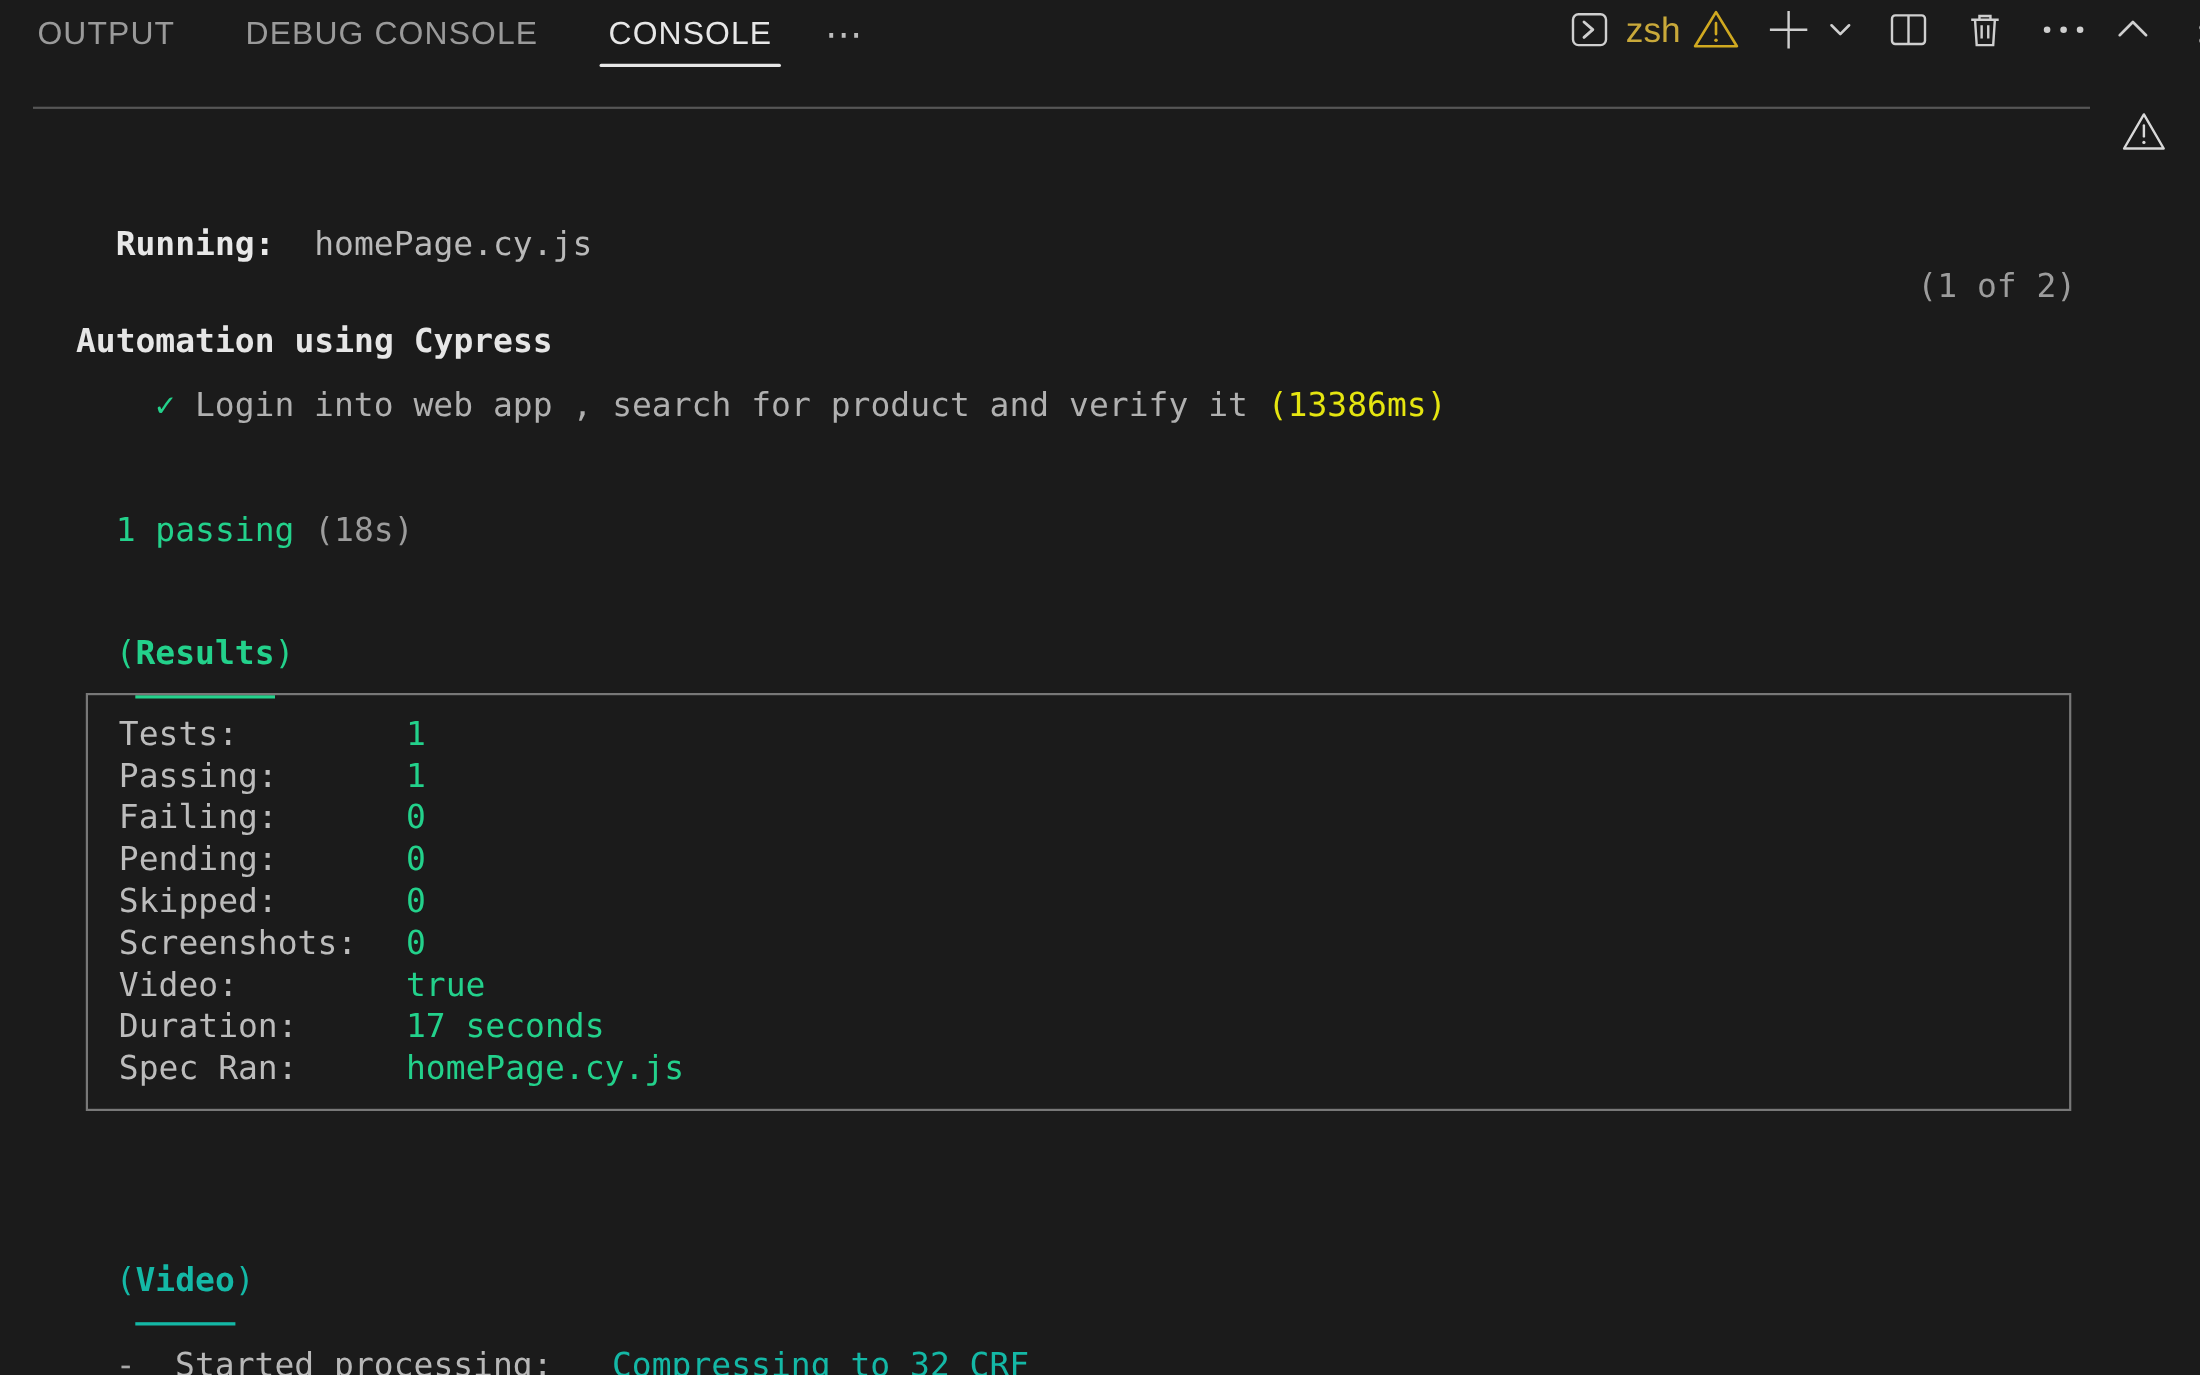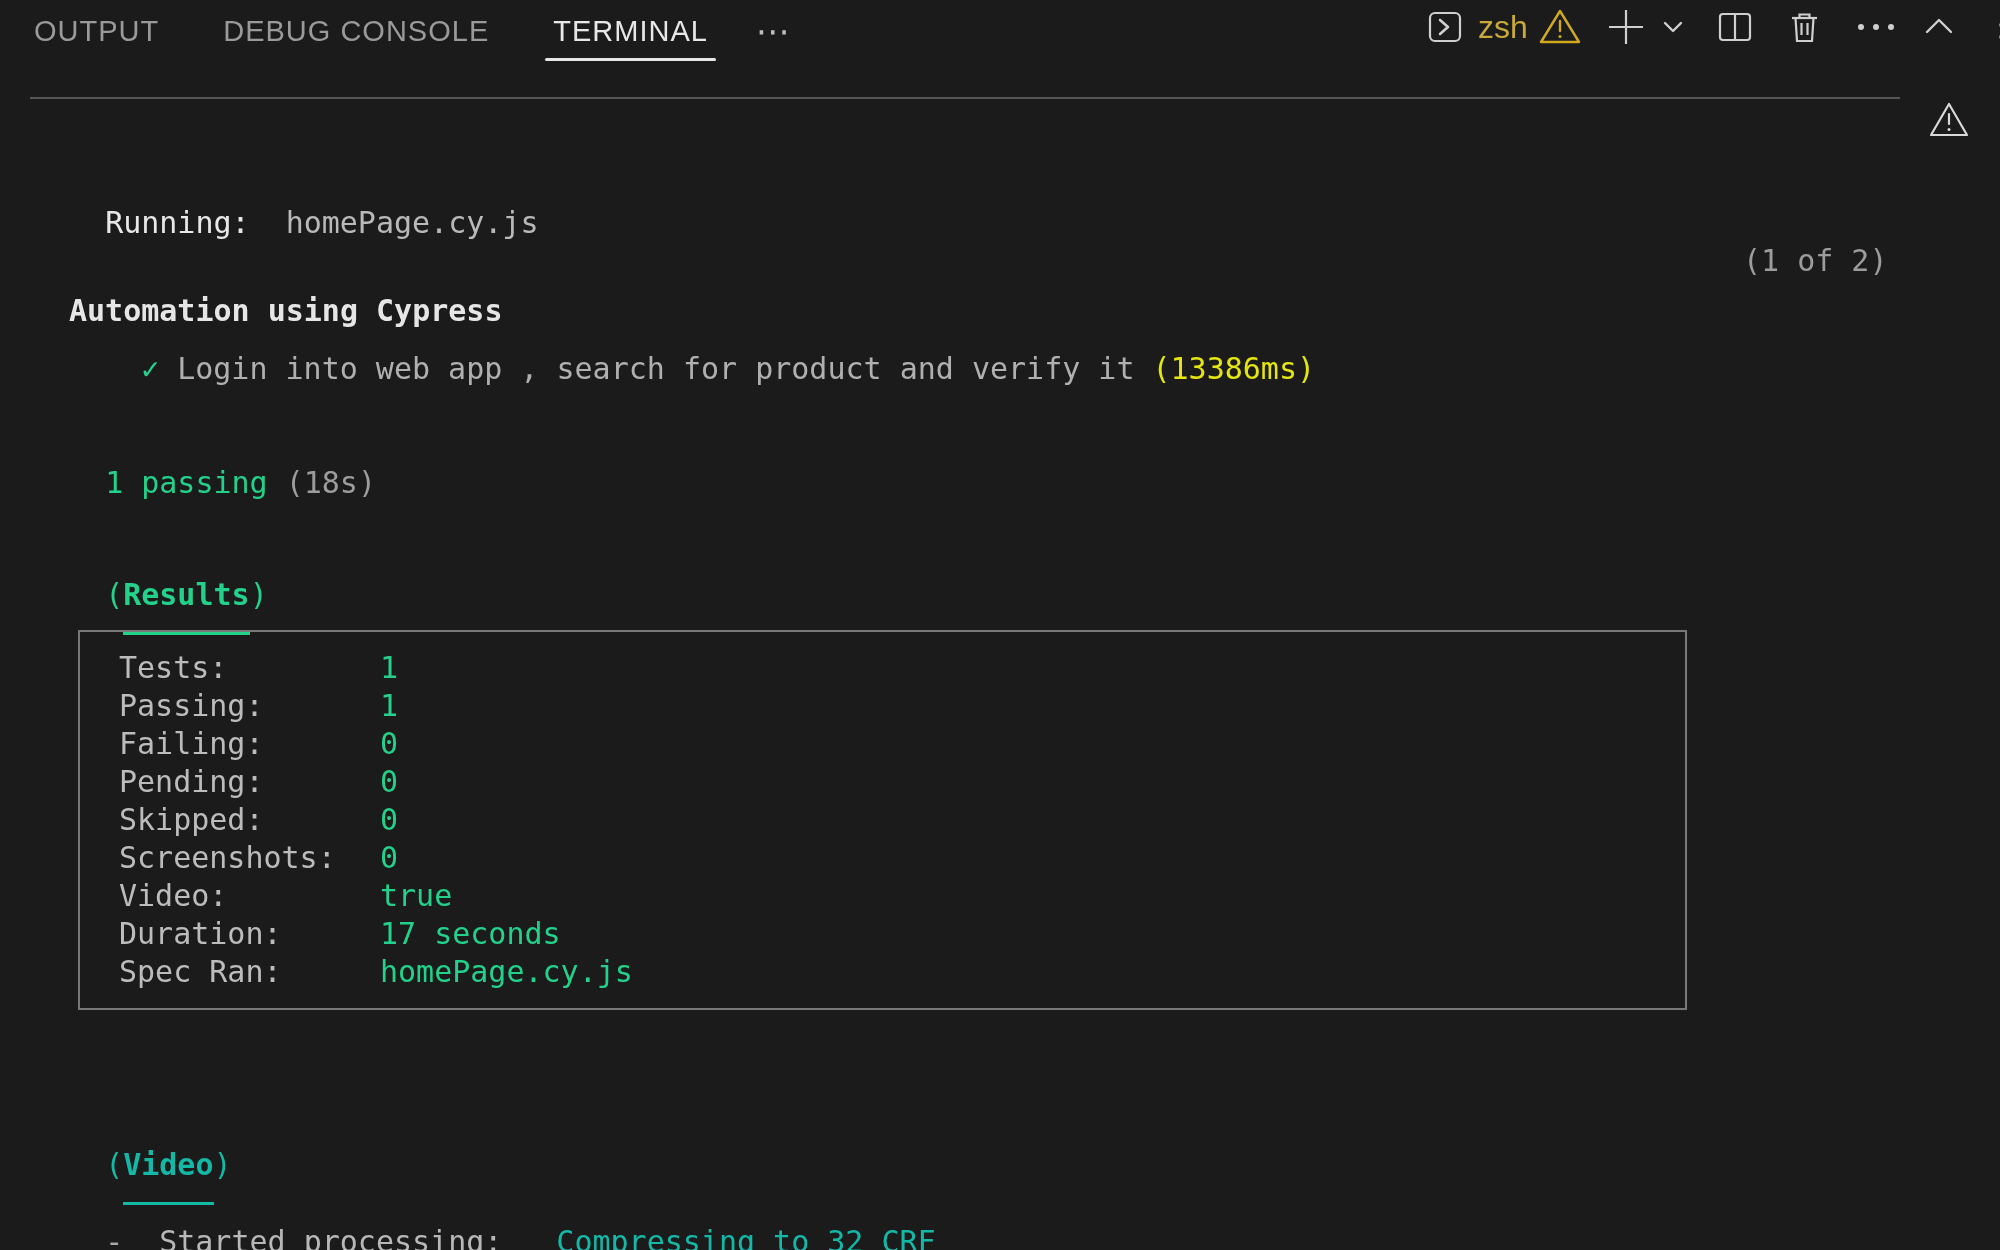--- a/index.html
+++ b/index.html
@@ -24,21 +24,21 @@
   .m10{margin-left:10px;} .m22{margin-left:22px;} .m12{margin-left:12px;}
   .m30{margin-left:30px;} .m32{margin-left:32px;} .m25{margin-left:25px;}
   .edge-dots { position:absolute; right:-4px; top:20px; cursor:pointer; }
 
   
   .divider { position:absolute; top:97px; left:30px; width:1870px; height:2px; background:#565656; }
   .notif-warning { position:absolute; left:1928px; top:100px; cursor:pointer; }
 
   
   .line { position:absolute; left:69px; font-size:30px; line-height:38px; white-space:pre; color:#b3b3b3; }
-  .bold { font-weight:400; }
+  .bold { font-weight:700; }
   .white { color:#e8e8e8; }
   .gray  { color:#9c9c9c; }
   .green { color:#23d18b; }
   .yellow{ color:#e5e510;text-align:center; }
   .blue  { color:#14b8a6; }
 
   .l-running { top:166px; }
   .l-running .file { color:#b9b9b9; margin-left:36px; }
   .l-running .counter { position:absolute; left:1674px; color:#9c9c9c; }
 
@@ -49,42 +49,42 @@
   .l-test .duration { margin-left:18px; }
 
   .l-passing { top:426px; }
   .l-passing .duration { margin-left:18px; }
 
   .l-results { top:538px; }
   .l-video   { top:1108px; }
   .heading-word { font-weight:700; border-bottom:3px solid; padding-bottom:20px; cursor:pointer; }
 
   
-  .box { position:absolute; left:78px; top:630px; width:1609px; height:380px;
-         border:2px solid #787878; padding:17px 0 0 39px; }
+  .box { position:absolute; left:78px; top:630px; width:1805px; height:380px;
+         border:2px solid #787878; padding:17px 0 0 28px; }
   .trow { display:flex; font-size:30px; line-height:38px; white-space:pre; }
   .tlabel { width:261px; color:#bcbcbc; }
   .tvalue { color:#23d18b; }
 
   
   .l-proc1 { top:1185px; }
   .l-proc2 { top:1223px; }
   .proc-dash { color:#a8a8a8; }
   .proc-label { color:#b8b8b8; margin-left:36px; }
   .l-proc1 .proc-value { margin-left:54px; }
 
   svg { display:block; }
 </style>
 </head>
 <body>
 
 <div class="tabbar">
   <div class="tab">OUTPUT</div>
   <div class="tab">DEBUG CONSOLE</div>
-  <div class="tab active">TERMINAL</div>
+  <div class="tab active">CONSOLE</div>
   <div class="tab-overflow">⋯</div>
 </div>
 
 <div class="toolbar">
   <span class="tool">
     <svg width="36" height="36" viewBox="0 0 36 36" fill="none" stroke="#cfcfcf" stroke-width="2.2">
       <rect x="3" y="4" width="30" height="28" rx="5"></rect>
       <polyline points="13,11 21,18 13,25" stroke-width="2.6" stroke-linecap="round" stroke-linejoin="round"></polyline>
     </svg>
   </span>

